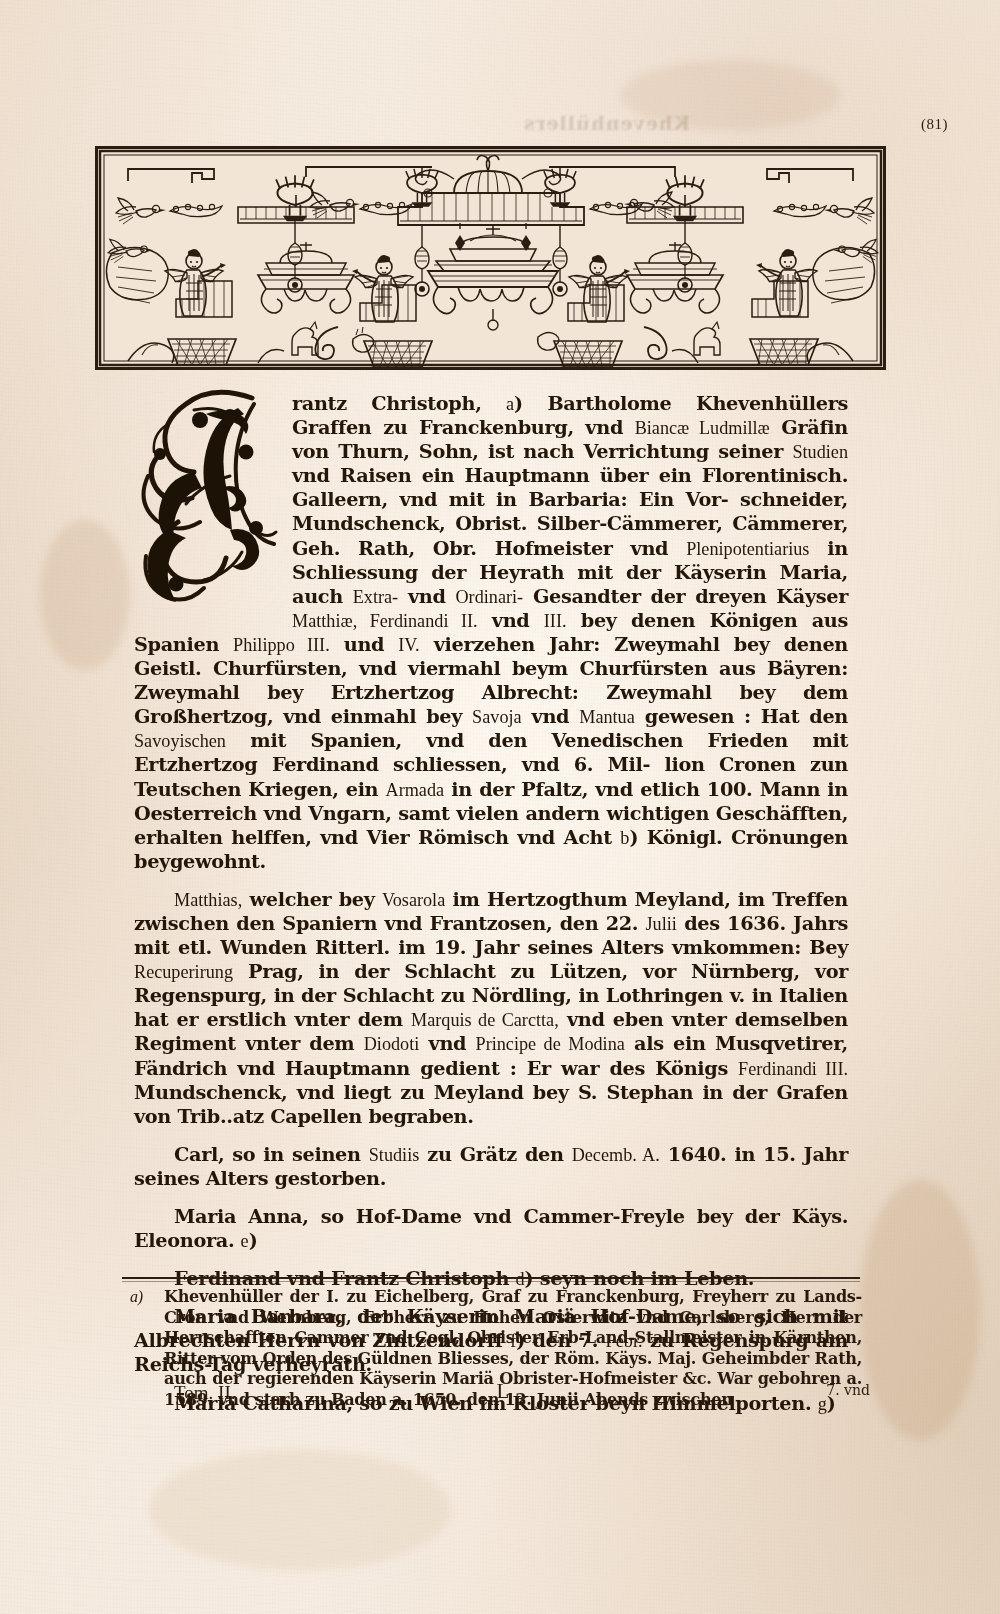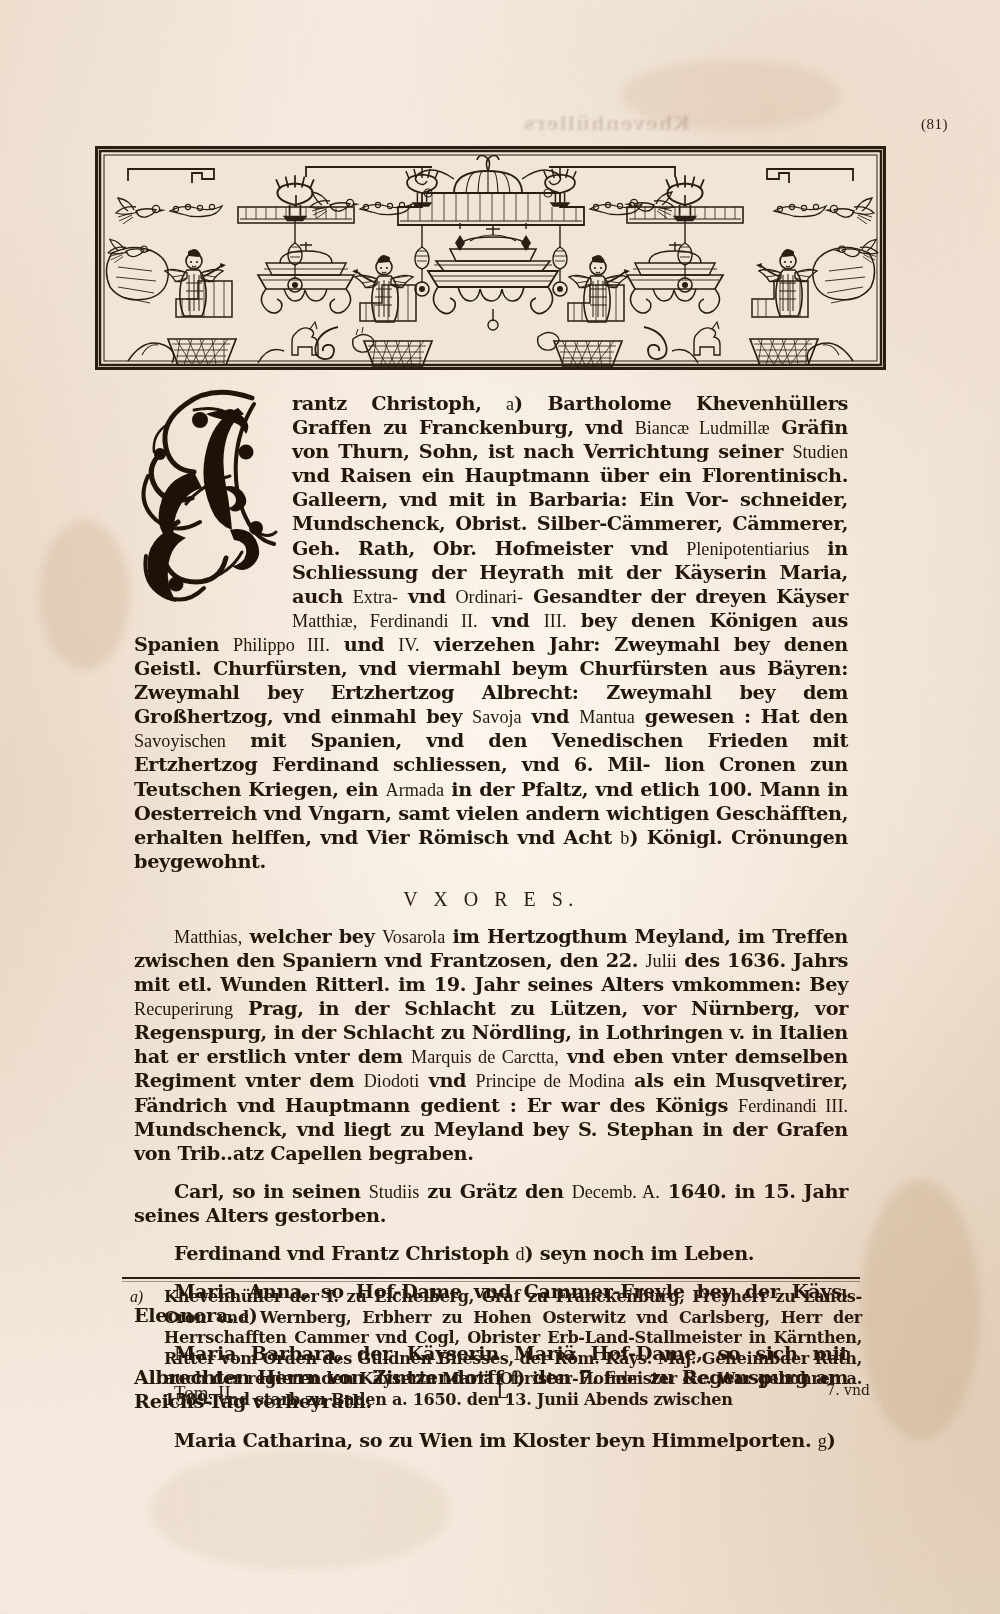--- a/index.html
+++ b/index.html
@@ -431,27 +431,26 @@
         <circle cx="42" cy="204" r="7.5" fill="#1d1206"></circle>
         <circle cx="26" cy="74" r="6" fill="#1d1206"></circle>
         <path d="M86,108 q16,-6 24,6 q6,10 -4,16 q-6,4 -12,-2 q8,-2 8,-8 q0,-8 -16,-12 z" fill="#1d1206"></path>
       </svg>
     </div>
 
     <div class="frak">
       <p class="body">rantz Christoph, <span class="rom">a</span>) Bartholome Khevenhüllers Graffen zu Franckenburg, vnd <span class="rom">Biancæ Ludmillæ</span> Gräfin von Thurn, Sohn, ist nach Verrichtung seiner <span class="rom">Studien</span> vnd Raisen ein Hauptmann über ein Florentinisch. Galleern, vnd mit in Barbaria: Ein Vor- schneider, Mundschenck, Obrist. Silber-Cämmerer, Cämmerer, Geh. Rath, Obr. Hofmeister vnd <span class="rom">Plenipotentiarius</span> in Schliessung der Heyrath mit der Käyserin Maria, auch <span class="rom">Extra-</span> vnd <span class="rom">Ordinari-</span> Gesandter der dreyen Käyser <span class="rom">Matthiæ, Ferdinandi II.</span> vnd <span class="rom">III.</span> bey denen Königen aus Spanien <span class="rom">Philippo III.</span> und <span class="rom">IV.</span> vierzehen Jahr: Zweymahl bey denen Geistl. Churfürsten, vnd viermahl beym Churfürsten aus Bäyren: Zweymahl bey Ertzhertzog Albrecht: Zweymahl bey dem Großhertzog, vnd einmahl bey <span class="rom">Savoja</span> vnd <span class="rom">Mantua</span> gewesen : Hat den <span class="rom">Savoyischen</span> mit Spanien, vnd den Venedischen Frieden mit Ertzhertzog Ferdinand schliessen, vnd 6. Mil- lion Cronen zun Teutschen Kriegen, ein <span class="rom">Armada</span> in der Pfaltz, vnd etlich 100. Mann in Oesterreich vnd Vngarn, samt vielen andern wichtigen Geschäfften, erhalten helffen, vnd Vier Römisch vnd Acht <span class="rom">b</span>) Königl. Crönungen beygewohnt.</p>
     </div>
 
-    <div class="vxores">V X O R E S.</div>
 
     <div class="frak">
       <p class="body indent"><span class="rom">Matthias,</span> welcher bey <span class="rom">Vosarola</span> im Hertzogthum Meyland, im Treffen zwischen den Spaniern vnd Frantzosen, den 22. <span class="rom">Julii</span> des 1636. Jahrs mit etl. Wunden Ritterl. im 19. Jahr seines Alters vmkommen: Bey <span class="rom">Recuperirung</span> Prag, in der Schlacht zu Lützen, vor Nürnberg, vor Regenspurg, in der Schlacht zu Nördling, in Lothringen v. in Italien hat er erstlich vnter dem <span class="rom">Marquis de Carctta,</span> vnd eben vnter demselben Regiment vnter dem <span class="rom">Diodoti</span> vnd <span class="rom">Principe de Modina</span> als ein Musqvetirer, Fändrich vnd Hauptmann gedient : Er war des Königs <span class="rom">Ferdinandi III.</span> Mundschenck, vnd liegt zu Meyland bey S. Stephan in der Grafen von Trib..atz Capellen begraben.</p>
       <p class="body indent">Carl, so in seinen <span class="rom">Studiis</span> zu Grätz den <span class="rom">Decemb. A.</span> 1640. in 15. Jahr seines Alters gestorben.</p>
+      <p class="body indent">Maria Anna, so Hof-Dame vnd Cammer-Freyle bey der Käys. Eleonora. <span class="rom">e</span>)</p>
       <p class="body indent">Ferdinand vnd Frantz Christoph <span class="rom">d</span>) seyn noch im Leben.</p>
-      <p class="body indent">Maria Anna, so Hof-Dame vnd Cammer-Freyle bey der Käys. Eleonora. <span class="rom">e</span>)</p>
       <p class="body indent">Maria Barbara, der Käyserin Mariä Hof-Dame, so sich mit Albrechten Herrn von Zintzendorff <span class="rom">f</span>) den 7. <span class="rom">Febr.</span> zu Regenspurg am Reichs-Tag verheyrath.</p>
       <p class="body indent">Maria Catharina, so zu Wien im Kloster beyn Himmelporten. <span class="rom">g</span>)</p>
     </div>
   </div>
 
   <div class="rule"></div>
 
   <div class="notes">
     <p class="note">
       <span class="mark">a)</span>

